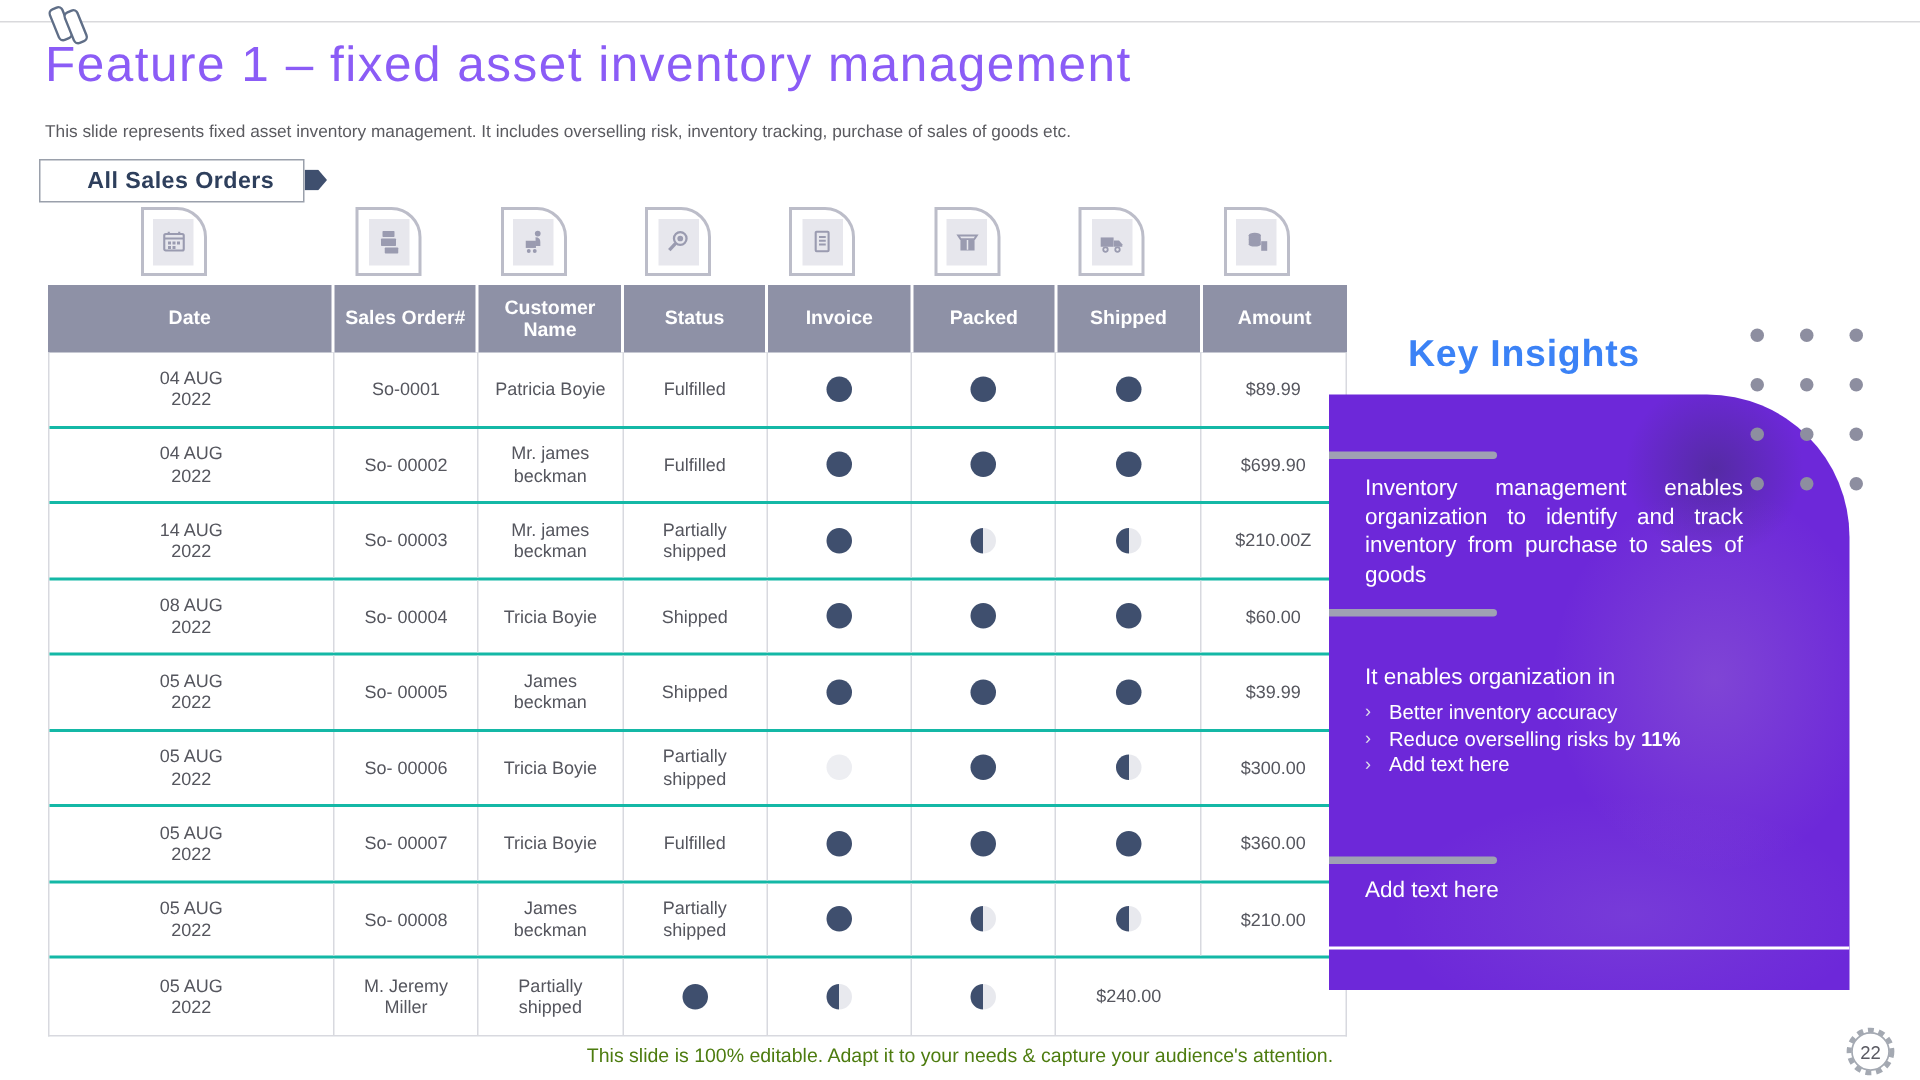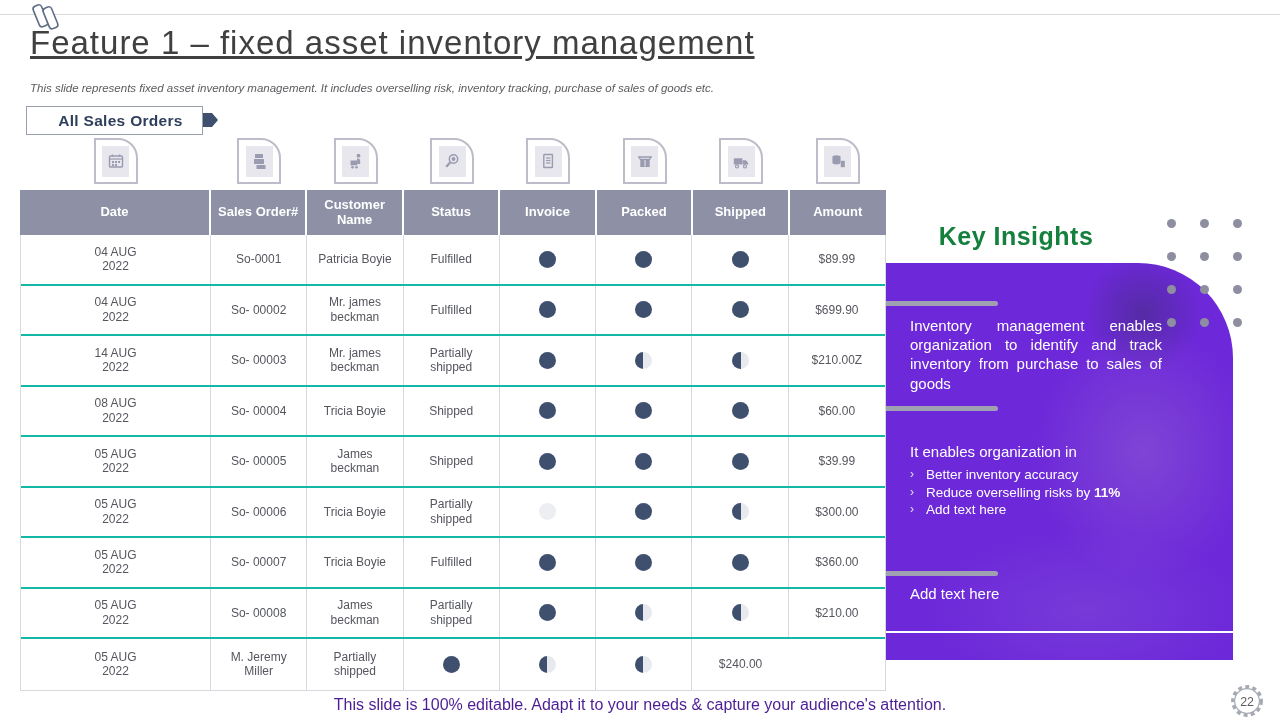--- a/index.html
+++ b/index.html
@@ -1,55 +1,55 @@
 <!DOCTYPE html>
 <html><head>
 <meta charset="utf-8">
 <style>
   html,body{margin:0;padding:0;background:#e9e9e9;font-family:"Liberation Sans",sans-serif;}
   .slide{position:relative;width:1280px;height:720px;background:#ffffff;overflow:hidden;margin:0 auto;}
 
   .top-line{position:absolute;left:0;top:14px;width:100%;height:1px;background:#d9d9dc;}
   .clip{position:absolute;left:30px;top:1px;}
 
-  .title{position:absolute;left:30px;top:24px;width:900px;font-size:33px;color:#404040;
-         font-weight:400;letter-spacing:1px;text-decoration:underline;}
-  .subtitle{position:absolute;left:30px;top:82px;width:820px;font-size:11.5px;color:#5b5b60;font-style:italic;}
+  .title{position:absolute;left:30px;top:24px;width:900px;font-size:33px;color:#8b5cf6;
+         font-weight:400;letter-spacing:1px;}
+  .subtitle{position:absolute;left:30px;top:82px;width:820px;font-size:11.5px;color:#5b5b60;}
 
   .filter-btn{position:absolute;left:26px;top:106px;width:177px;height:29px;background:#fff;
       border:1.5px solid #9aa0ab;display:flex;align-items:center;justify-content:center;
       font-size:15.5px;font-weight:bold;color:#2e3f5c;letter-spacing:.3px;cursor:pointer;box-sizing:border-box;padding-left:12px;}
   .filter-arrow{position:absolute;left:203px;top:113px;width:15px;height:14px;background:#3f4f6e;
       clip-path:polygon(0 0,60% 0,100% 50%,60% 100%,0 100%);}
 
   .icons-row{position:absolute;left:20px;top:138px;width:866px;display:grid;
       grid-template-columns:191px repeat(7,1fr);}
   .icon-cell{display:flex;justify-content:center;}
   .page-ic{width:44px;height:46px;background:#fff;border:2px solid #bcbdc9;border-top-right-radius:20px;
       box-sizing:border-box;display:flex;align-items:center;justify-content:center;}
   .page-inner{width:27px;height:31px;background:#e7e7ed;display:flex;align-items:center;justify-content:center;}
 
-  .tbl{position:absolute;left:20px;top:190px;width:866px;}
+  .tbl{position:absolute;left:32px;top:190px;width:866px;}
   .thead{display:grid;grid-template-columns:191px repeat(7,1fr);background:#8e91a6;height:45px;}
   .th{display:flex;align-items:center;justify-content:center;text-align:center;color:#fff;
       font-size:13px;font-weight:bold;border-right:2px solid #fff;line-height:1.15;padding:0 4px;box-sizing:border-box;}
   .th:last-child{border-right:none;}
   .tbody{border:1px solid #d8d9df;border-top:none;box-sizing:border-box;}
   .tr{display:grid;grid-template-columns:190px repeat(7,1fr);height:50.5px;border-bottom:2px solid #14b8a6;box-sizing:border-box;}
   .tr:last-child{border-bottom:none;}
   .td{display:flex;flex-direction:column;align-items:center;justify-content:center;text-align:center;
       font-size:12px;color:#55565e;border-right:1px solid #d8d9df;line-height:1.2;padding:2px 4px;box-sizing:border-box;}
   .td:last-child{border-right:none;}
   .dot{width:17px;height:17px;border-radius:50%;}
   .dot.full{background:#3f4f6e;}
   .dot.half{background:linear-gradient(90deg,#3f4f6e 50%,#e8e9ee 50%);}
   .dot.empty{background:#edeef2;}
 
   .ki-heading{position:absolute;left:886px;top:222px;width:260px;text-align:center;
-      font-size:25px;font-weight:bold;color:#15803d;letter-spacing:.5px;}
+      font-size:25px;font-weight:bold;color:#3b82f6;letter-spacing:.5px;}
   .dots-grid{position:absolute;left:1167px;top:219px;display:grid;grid-template-columns:repeat(3,9px);
       grid-auto-rows:9px;column-gap:24px;row-gap:24px;z-index:5;}
   .deco-dot{width:9px;height:9px;border-radius:50%;background:#8d8ea0;}
 
   .panel{position:absolute;left:886px;top:263px;width:347px;height:397px;background:#6d28d9;
       border-top-right-radius:95px;overflow:hidden;z-index:3;}
   .panel .blob1{position:absolute;right:-20px;top:60px;width:220px;height:260px;border-radius:50%;
       background:radial-gradient(ellipse at center,rgba(210,200,195,.18),rgba(80,92,119,0) 70%);}
   .panel .blob2{position:absolute;left:40px;bottom:-30px;width:320px;height:160px;border-radius:50%;
       background:radial-gradient(ellipse at center,rgba(190,195,210,.12),rgba(80,92,119,0) 70%);}
@@ -61,21 +61,21 @@
       line-height:1.28;text-align:justify;}
   .panel-sub{position:absolute;left:24px;top:180px;width:260px;color:#fff;font-size:15px;}
   .panel-bullets{position:absolute;left:24px;top:203px;width:270px;margin:0;padding:0;list-style:none;
       color:#fff;font-size:13.5px;}
   .panel-bullets li{display:flex;gap:12px;line-height:17.5px;}
   .panel-bullets .mk{color:#dfe1e8;font-size:12px;}
   .panel-add{position:absolute;left:24px;top:322px;color:#fff;font-size:15px;}
   .panel-line{position:absolute;left:0;top:368px;width:100%;height:2px;background:#fff;}
 
   .footer-note{position:absolute;left:0;top:696px;width:100%;text-align:center;
-      font-size:16px;color:#4c1d95;}
+      font-size:13px;color:#4d7c0f;}
   .page-badge{position:absolute;left:1227px;top:682px;width:40px;height:38px;}
 </style>
 </head>
 <body>
 
 <div class="slide">
 
   <div class="top-line"></div>
 
   <svg class="clip" width="36" height="32" viewBox="0 0 36 32">

